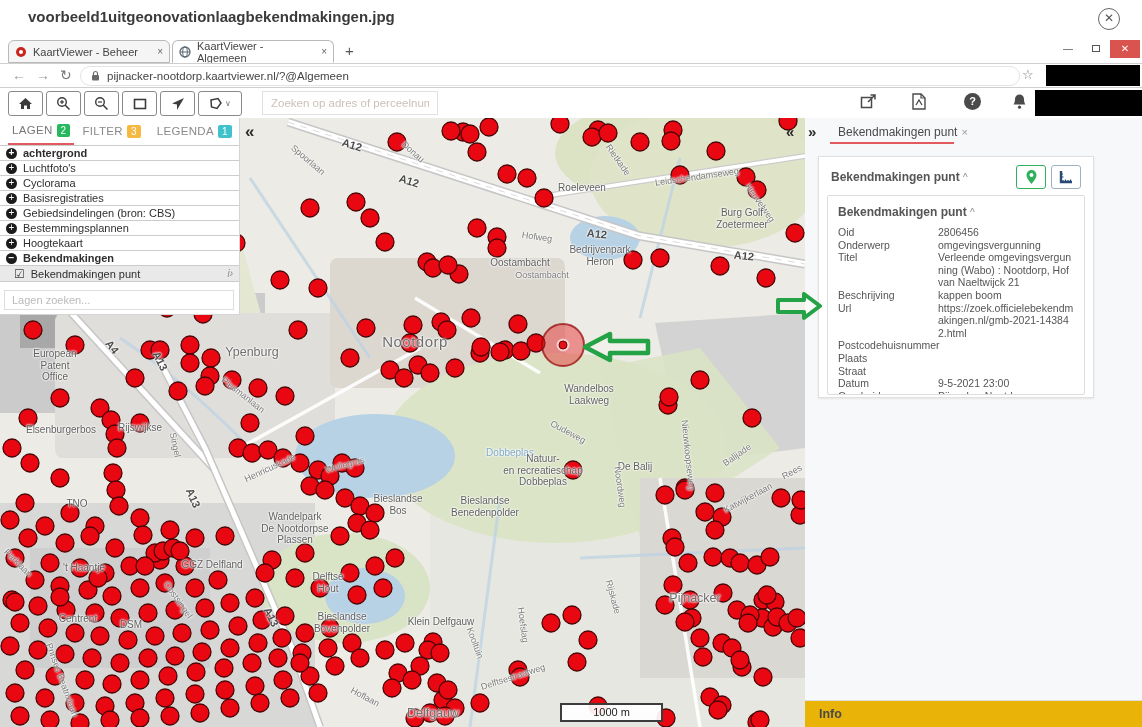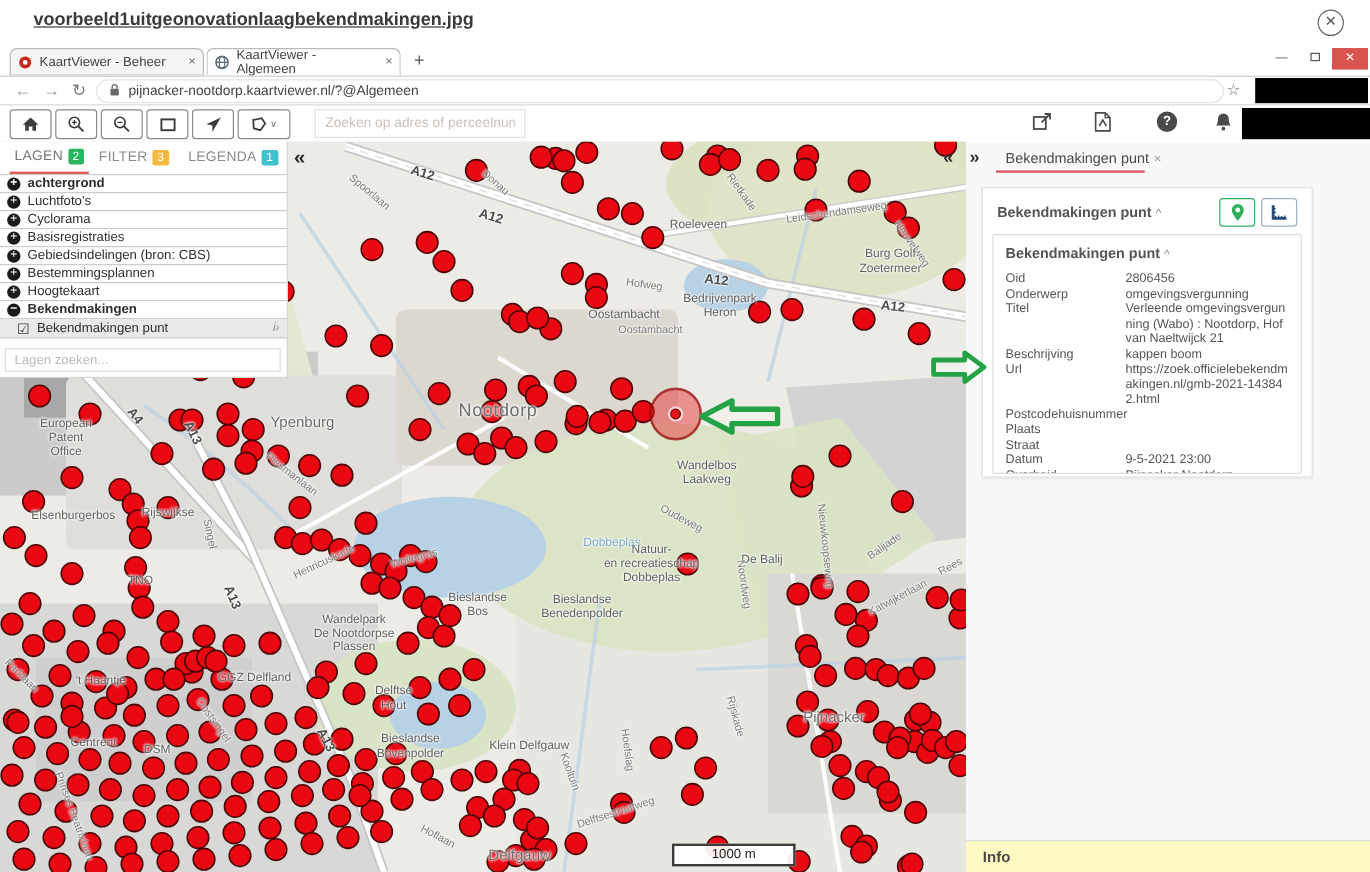--- a/index.html
+++ b/index.html
@@ -1,21 +1,21 @@
 <!DOCTYPE html>
 <html><head>
 <meta charset="utf-8">
 <style>
   * { margin:0; padding:0; box-sizing:border-box; }
   html,body { width:1142px; height:727px; overflow:hidden; background:#fff;
     font-family:"Liberation Sans", sans-serif; color:#333; }
   .abs { position:absolute; }
 
   
-  #viewer-title { left:28px; top:8px; font-size:15px; font-weight:bold; color:#3a3a3a;text-decoration:underline; }
+  #viewer-title { left:28px; top:8px; font-size:15px; font-weight:bold; color:#3a3a3a; }
   #viewer-close { left:1098px; top:8px; width:22px; height:22px; border:1.5px solid #666;
     border-radius:50%; color:#555; font-size:12px; line-height:19px; text-align:center; cursor:pointer; }
 
   
   #tabstrip { left:0; top:40px; width:1142px; height:23px; }
   .btab { position:absolute; top:0; height:23px; width:162px; border:1px solid #b9b9b9;
     border-radius:6px 6px 0 0; font-size:11px; color:#444; display:flex; align-items:center;
     padding:0 6px; gap:6px; background:#f5f5f5; }
   .btab.active { background:#fff; border-bottom-color:#fff; }
   .btab .tclose { margin-left:auto; color:#666; font-size:10px; }
@@ -98,21 +98,21 @@
   .tbtn { width:30px; height:24px; border-radius:3px; background:#fff; display:flex;
     align-items:center; justify-content:center; }
   #zoomto-btn { border:1px solid #2eb05c; }
   #measure-btn { border:1px solid #9fb0c0; }
   #inner-card { margin:0 8px; border:1px solid #ddd; border-radius:2px; height:200px; overflow:hidden; }
   #inner-head { padding:6px 10px 4px 10px; }
   #field-list { padding:2px 10px; }
   .frow { display:flex; font-size:10.5px; line-height:12.6px; color:#555; }
   .frow .flabel { flex:0 0 100px; }
   .frow .fvalue { flex:1; word-break:break-all; min-height:12.6px; }
-  #info-bar { left:805px; top:700px; width:337px; height:27px; background:#fef9c3;
+  #info-bar { left:805px; top:700px; width:337px; height:27px; background:#eab308;
     border-top:1px solid #ddd; font-size:12.5px; font-weight:bold; color:#4a4a4a;
     padding:6px 0 0 14px; }
 
   
   .annot { pointer-events:none; }
 </style>
 </head>
 <body>
 
 <div class="abs" id="viewer-title">voorbeeld1uitgeonovationlaagbekendmakingen.jpg</div>
@@ -612,21 +612,21 @@
       <div class="maplabel street" style="left: 688px; top: 337px; transform: translate(-50%, -50%) rotate(84deg);">Nieuwkoopseweg</div>
       <div class="maplabel street" style="left: 737px; top: 337px; transform: translate(-50%, -50%) rotate(-35deg);">Balijade</div>
       <div class="maplabel street" style="left: 748px; top: 380px; transform: translate(-50%, -50%) rotate(-28deg);">Katwijkerlaan</div>
       <div class="maplabel street" style="left: 792px; top: 354px; transform: translate(-50%, -50%) rotate(-28deg);">Rees</div>
       <div class="maplabel town2" style="left: 695px; top: 480px;">Pijnacker</div>
       <div class="maplabel" style="left: 55px; top: 247px;">European
 Patent
 Office</div>
       <div class="maplabel" style="left: 61px; top: 312px;">Elsenburgerbos</div>
       <div class="maplabel" style="left: 140px; top: 310px;">Rijswijkse</div>
-      <div class="maplabel" style="left: 77px; top: 366px; margin-left: 40px;">TNO</div>
+      <div class="maplabel" style="left: 77px; top: 386px;">TNO</div>
       <div class="maplabel town2" style="left: 252px; top: 234px;">Ypenburg</div>
       <div class="maplabel street" style="left: 243px; top: 277px; transform: translate(-50%, -50%) rotate(38deg);">Plesmanlaan</div>
       <div class="maplabel street" style="left: 175px; top: 327px; transform: translate(-50%, -50%) rotate(78deg);">Singel</div>
       <div class="maplabel street" style="left: 270px; top: 350px; transform: translate(-50%, -50%) rotate(-25deg);">Henricuskade</div>
       <div class="maplabel street" style="left: 345px; top: 347px; transform: translate(-50%, -50%) rotate(-15deg);">Wollegras</div>
       <div class="maplabel" style="left: 84px; top: 450px;">'t Haantje</div>
       <div class="maplabel" style="left: 212px; top: 447px;">GGZ Delfland</div>
       <div class="maplabel" style="left: 295px; top: 410px;">Wandelpark
 De Nootdorpse
 Plassen</div>

